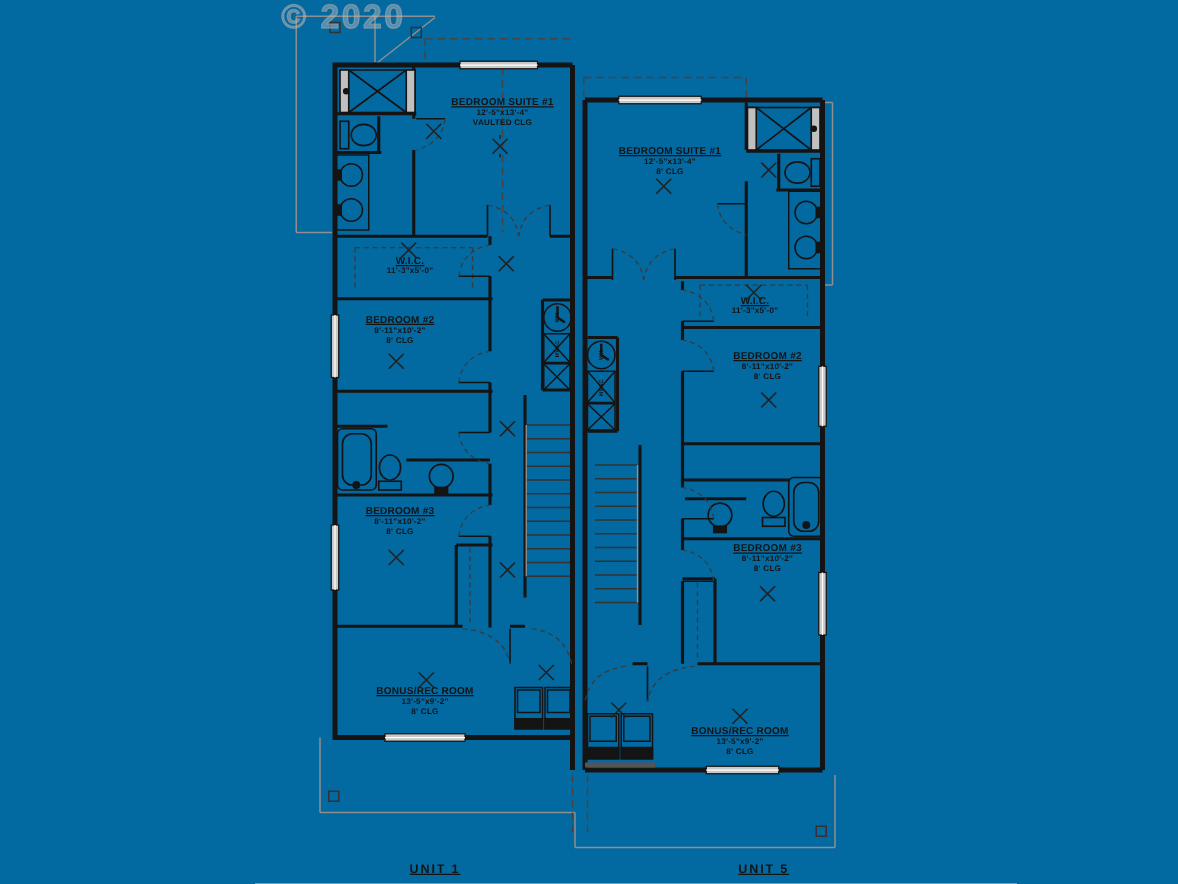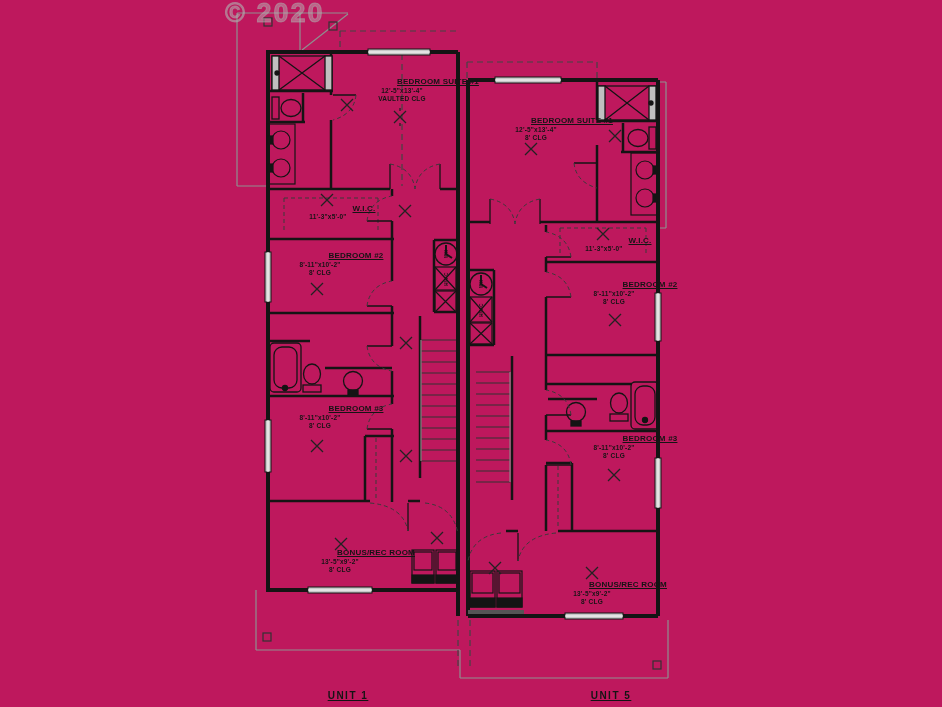--- a/index.html
+++ b/index.html
@@ -1,20 +1,20 @@
 <!DOCTYPE html>
 <html><head>
 <meta charset="utf-8">
 <style>
   html,body{margin:0;padding:0;background:#fff;}
-  #canvas{position:relative;width:942px;height:707px;background:#be185d;overflow:hidden;
+  #canvas{position:relative;width:942px;height:707px;background:#0369a1;overflow:hidden;
           font-family:"Liberation Sans",sans-serif;color:#141414;}
   #plan-svg{position:absolute;left:0;top:0;}
   .lbl{position:absolute;transform:translateX(-50%);text-align:center;white-space:nowrap;line-height:1;}
-  .room-name{font-size:8px;font-weight:bold;letter-spacing:.2px;text-decoration:underline;margin-left:36px;}
+  .room-name{font-size:8px;font-weight:bold;letter-spacing:.2px;text-decoration:underline;}
   .room-dims{font-size:6.5px;font-weight:bold;letter-spacing:.2px;}
   .unit-label{font-size:10px;font-weight:bold;letter-spacing:1.5px;text-decoration:underline;}
   .tiny-rot{position:absolute;font-size:4.5px;font-weight:bold;transform:translate(-50%,-50%) rotate(-90deg);letter-spacing:.3px;}
   #watermark{position:absolute;left:225px;top:-2px;font-size:27px;font-weight:bold;letter-spacing:2px;
              color:rgba(190,190,190,.45);-webkit-text-stroke:1px rgba(170,170,170,.55);}
 </style>
 </head>
 <body>
 
 <div id="canvas">

